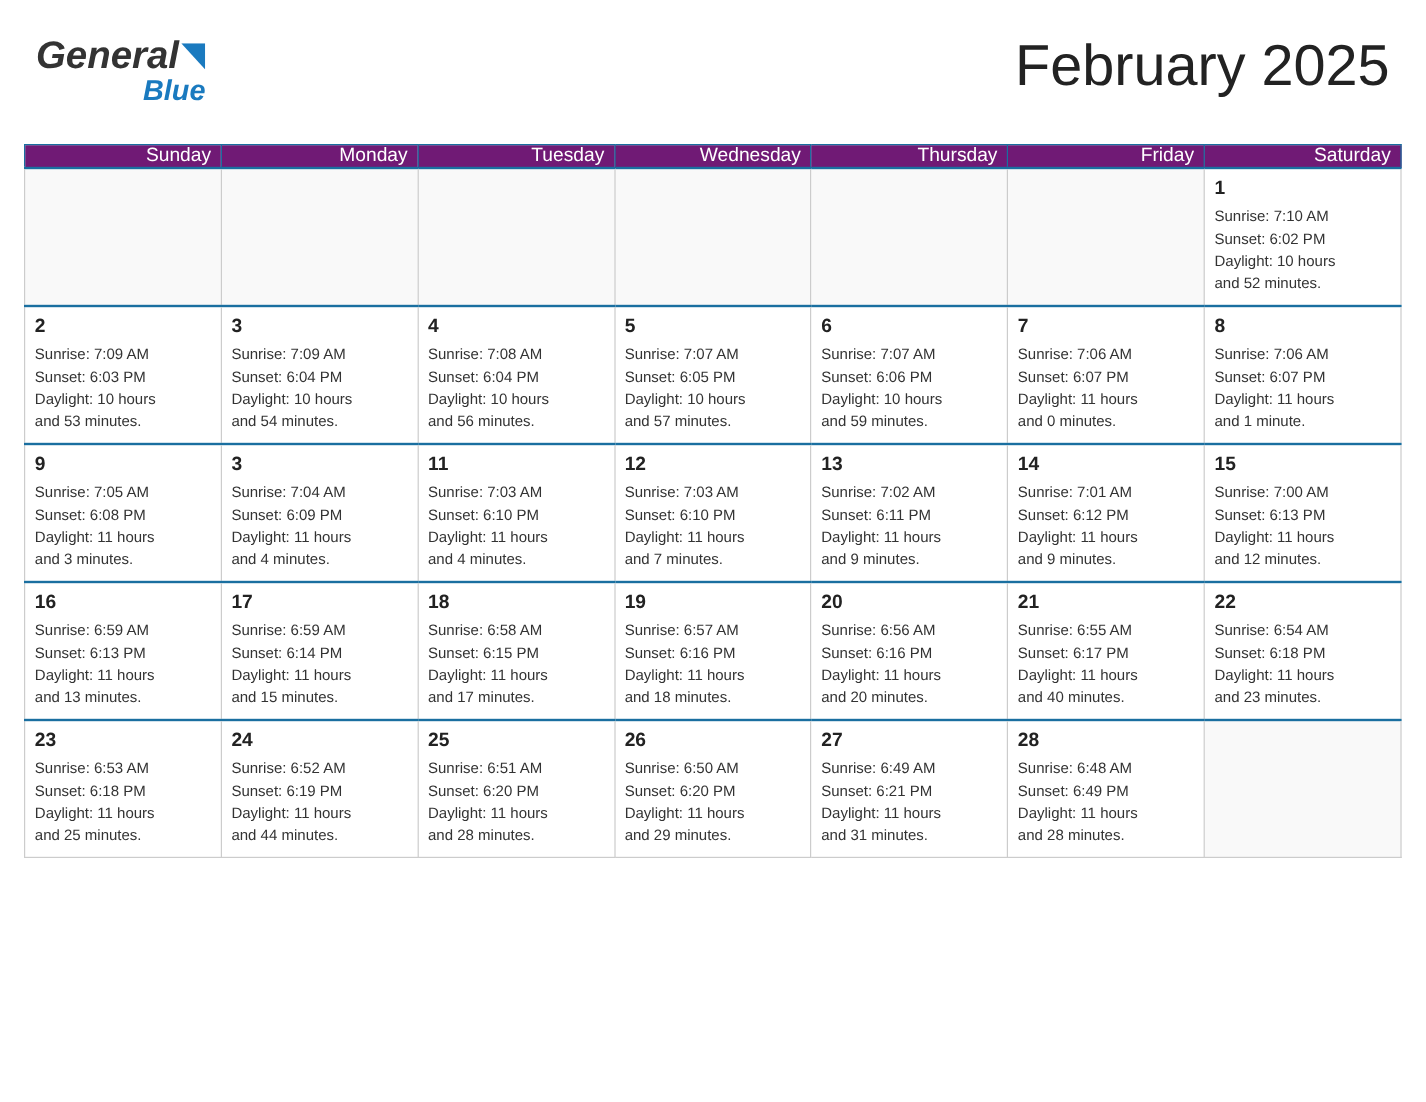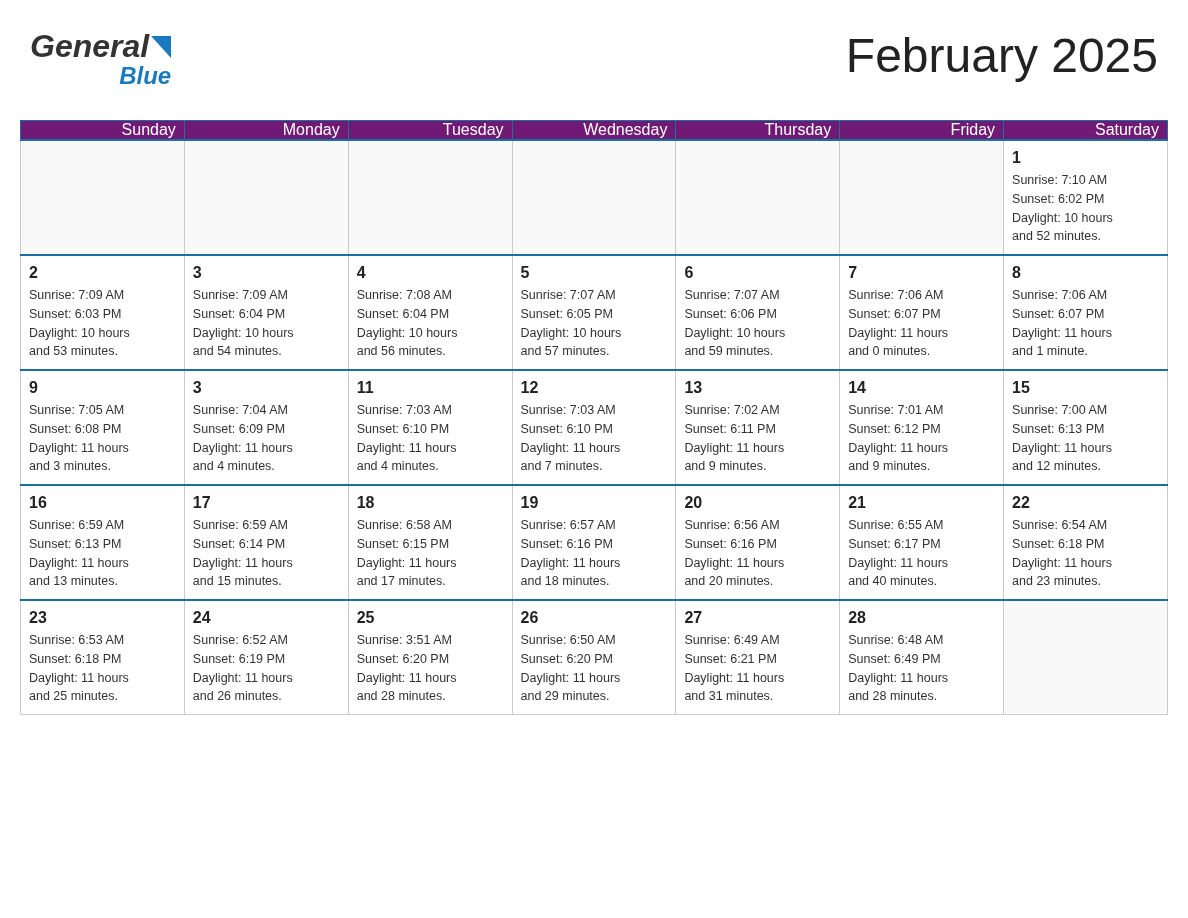--- a/index.html
+++ b/index.html
@@ -282,25 +282,25 @@
           <div class="day-info">Sunrise: 6:53 AM</div>
           <div class="day-info">Sunset: 6:18 PM</div>
           <div class="day-info">Daylight: 11 hours</div>
           <div class="day-info">and 25 minutes.</div>
         </td>
         <td>
           <div class="day-num">24</div>
           <div class="day-info">Sunrise: 6:52 AM</div>
           <div class="day-info">Sunset: 6:19 PM</div>
           <div class="day-info">Daylight: 11 hours</div>
-          <div class="day-info">and 26 minutes.</div>
+          <div class="day-info">and 44 minutes.</div>
         </td>
         <td>
           <div class="day-num">25</div>
-          <div class="day-info">Sunrise: 3:51 AM</div>
+          <div class="day-info">Sunrise: 6:51 AM</div>
           <div class="day-info">Sunset: 6:20 PM</div>
           <div class="day-info">Daylight: 11 hours</div>
           <div class="day-info">and 28 minutes.</div>
         </td>
         <td>
           <div class="day-num">26</div>
           <div class="day-info">Sunrise: 6:50 AM</div>
           <div class="day-info">Sunset: 6:20 PM</div>
           <div class="day-info">Daylight: 11 hours</div>
           <div class="day-info">and 29 minutes.</div>

